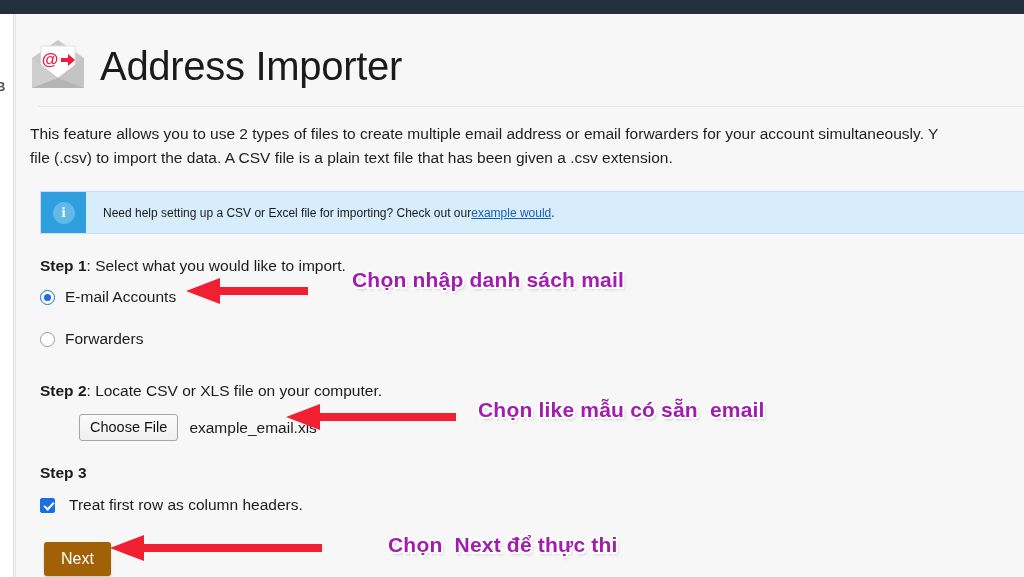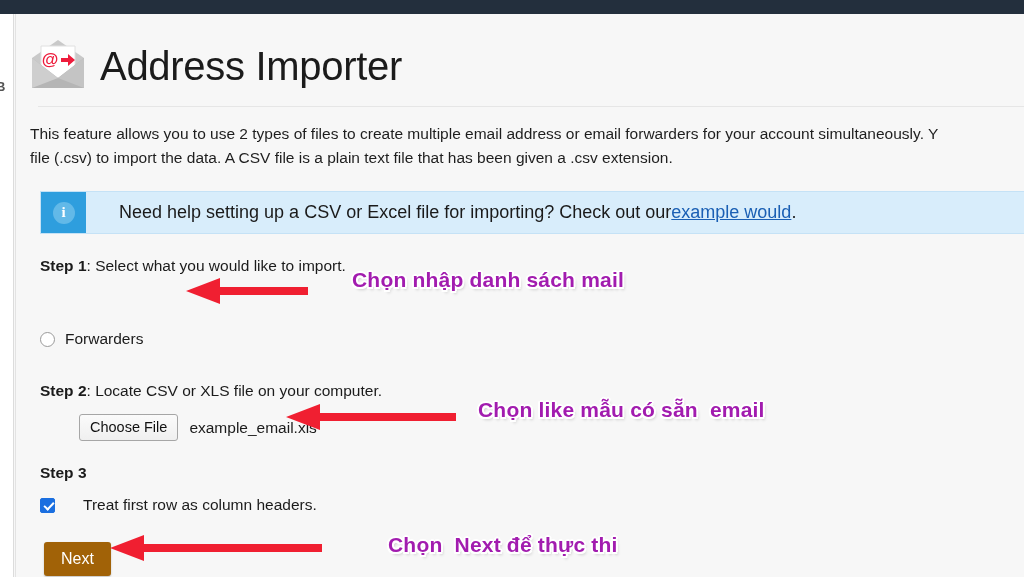--- a/index.html
+++ b/index.html
@@ -121,22 +121,22 @@
     font-weight: bold;
     font-family: "Liberation Serif", serif;
     display: flex;
     align-items: center;
     justify-content: center;
     line-height: 1;
   }
   #info-text {
     display: flex;
     align-items: center;
-    padding-left: 33px;
-    font-size: 18px;
+    padding-left: 17px;
+    font-size: 12px;
     color: #1a1a1a;
     white-space: nowrap;
   }
   #info-link {
     color: #1a5fb4;
     text-decoration: underline;
     cursor: pointer;
   }
 
   
@@ -233,21 +233,21 @@
   .check-mark::after {
     content: "";
     position: absolute;
     left: 4.5px; top: 1.5px;
     width: 4px; height: 8px;
     border: solid #ffffff;
     border-width: 0 2px 2px 0;
     transform: rotate(43deg);
   }
   #checkbox-label {
-    margin-left: 28px;
+    margin-left: 14px;
     font-size: 15.5px;
     color: #1b1b1b;
   }
 
   
   #next-button {
     position: absolute;
     left: 28px; top: 528px;
     background: #a16207;
     color: #ffffff;
@@ -337,20 +337,24 @@
       <span>Need help setting up a CSV or Excel file for importing? Check out our </span>
       <a id="info-link" href="#">example would</a>
       <span>.</span>
     </div>
   </div>
 
   <div class="step-heading" id="step1-heading">
     <b>Step 1</b><span>: Select what you would like to import.</span>
   </div>
 
+  <label class="radio-row" id="radio-email">
+    <span class="radio-mark checked"></span>
+    <span class="radio-label">E-mail Accounts</span>
+  </label>
 
   <label class="radio-row" id="radio-forwarders">
     <span class="radio-mark"></span>
     <span class="radio-label">Forwarders</span>
   </label>
 
   <div class="step-heading" id="step2-heading">
     <b>Step 2</b><span>: Locate CSV or XLS file on your computer.</span>
   </div>
 

